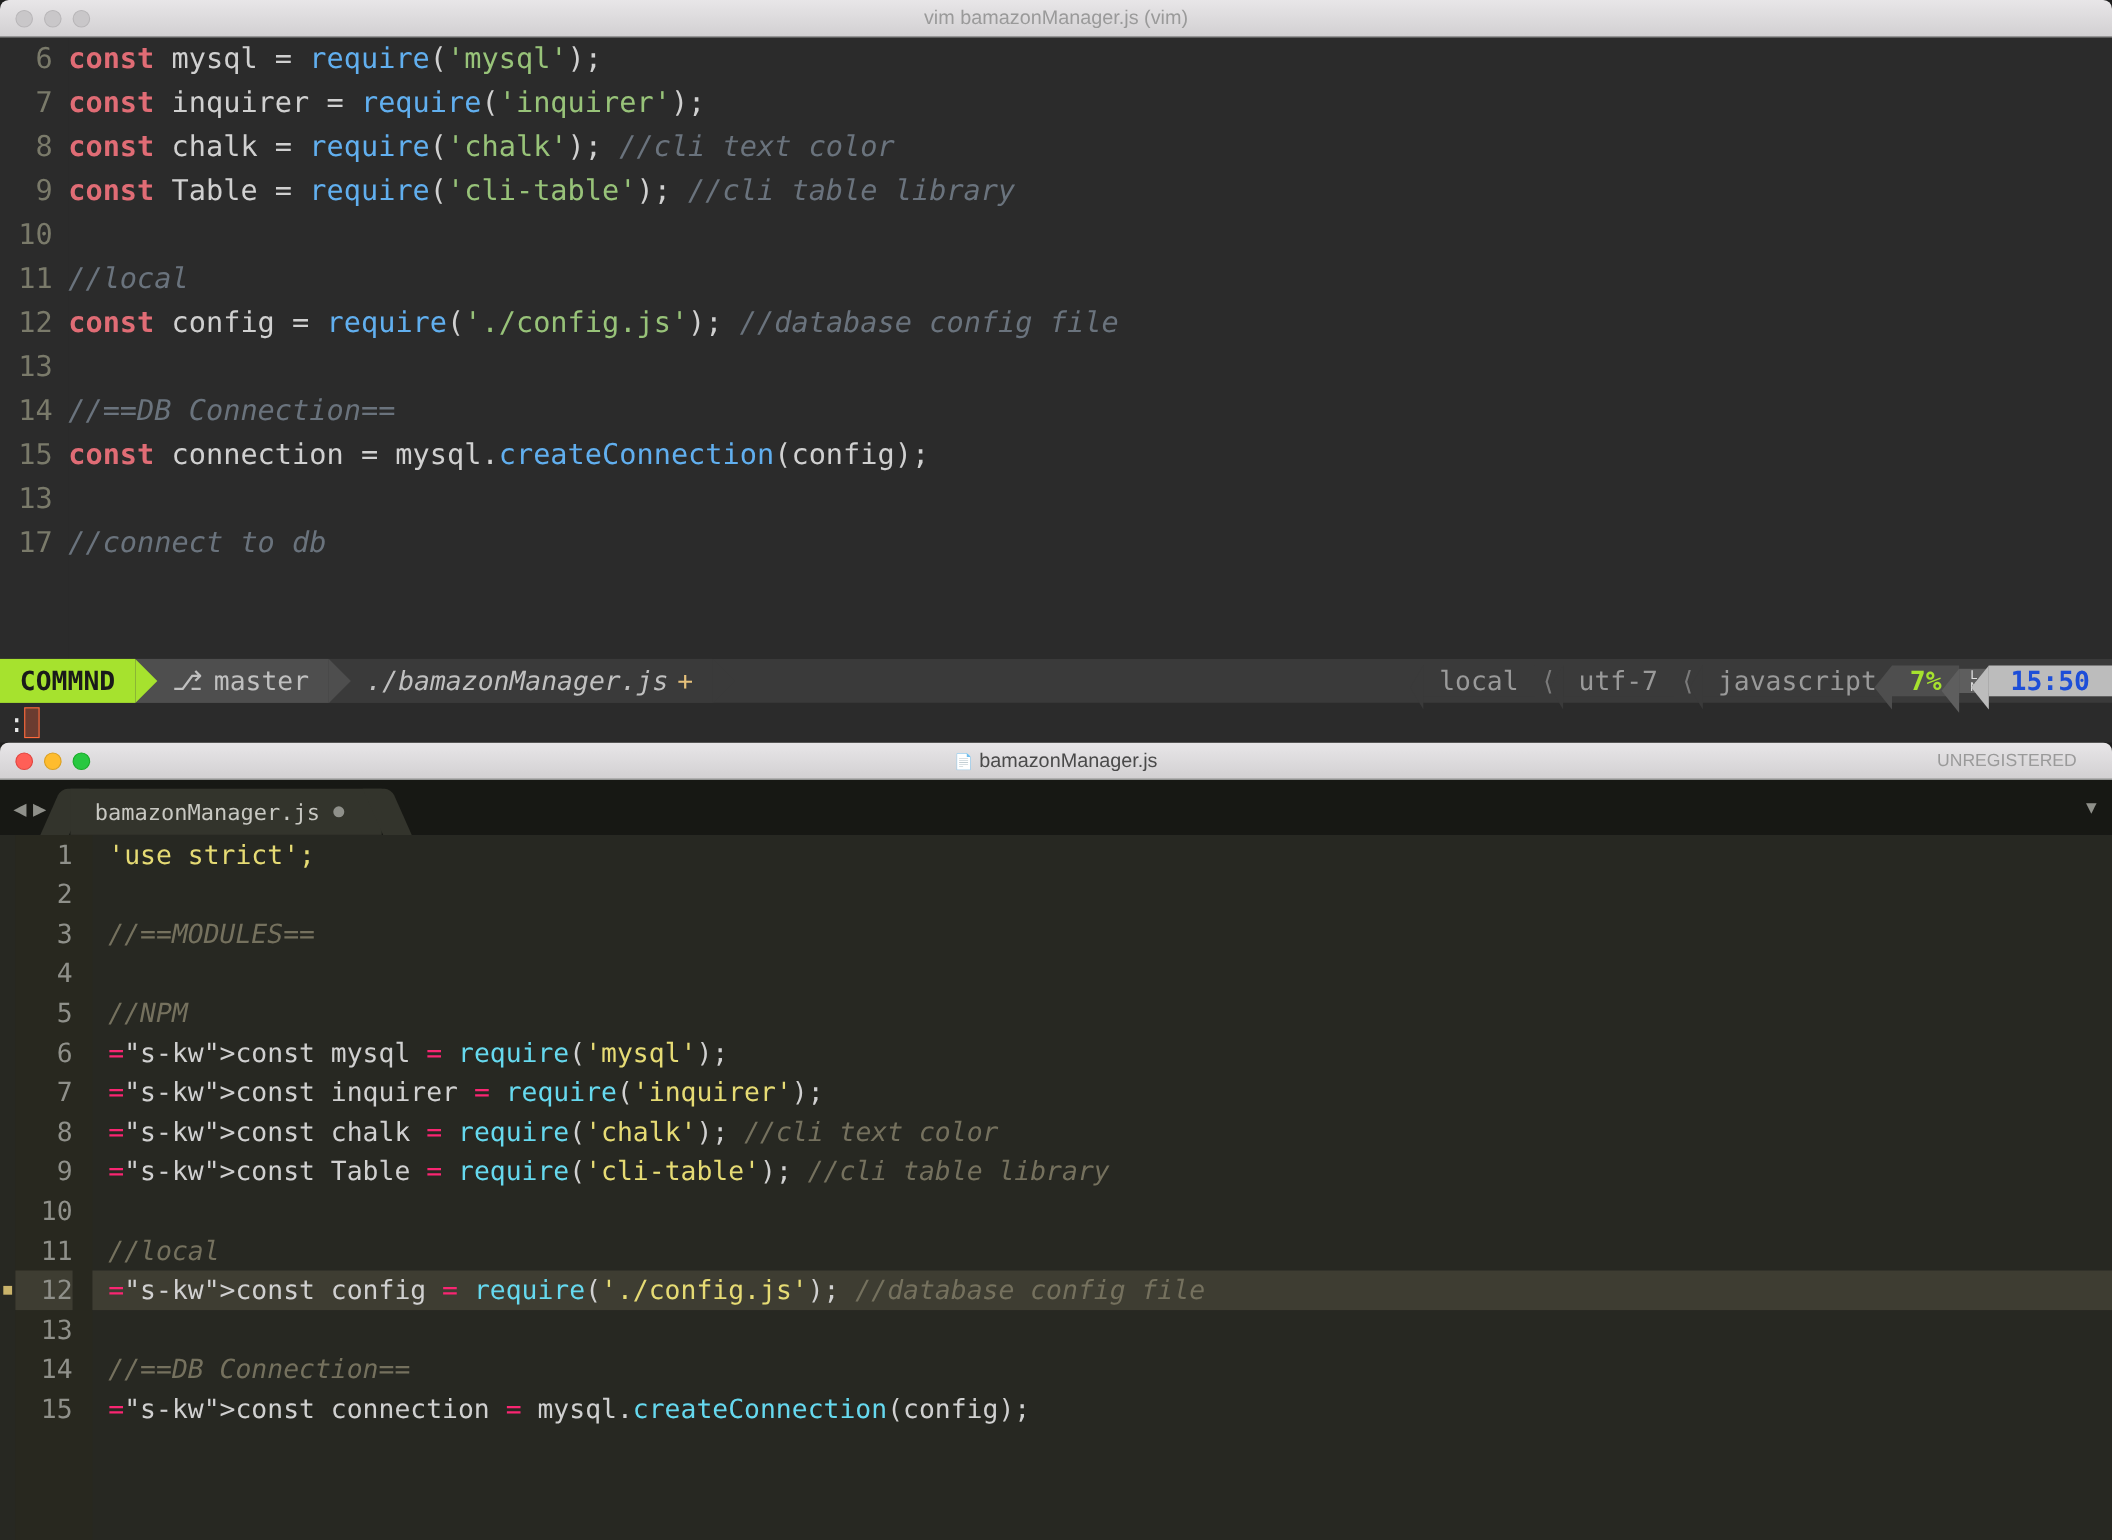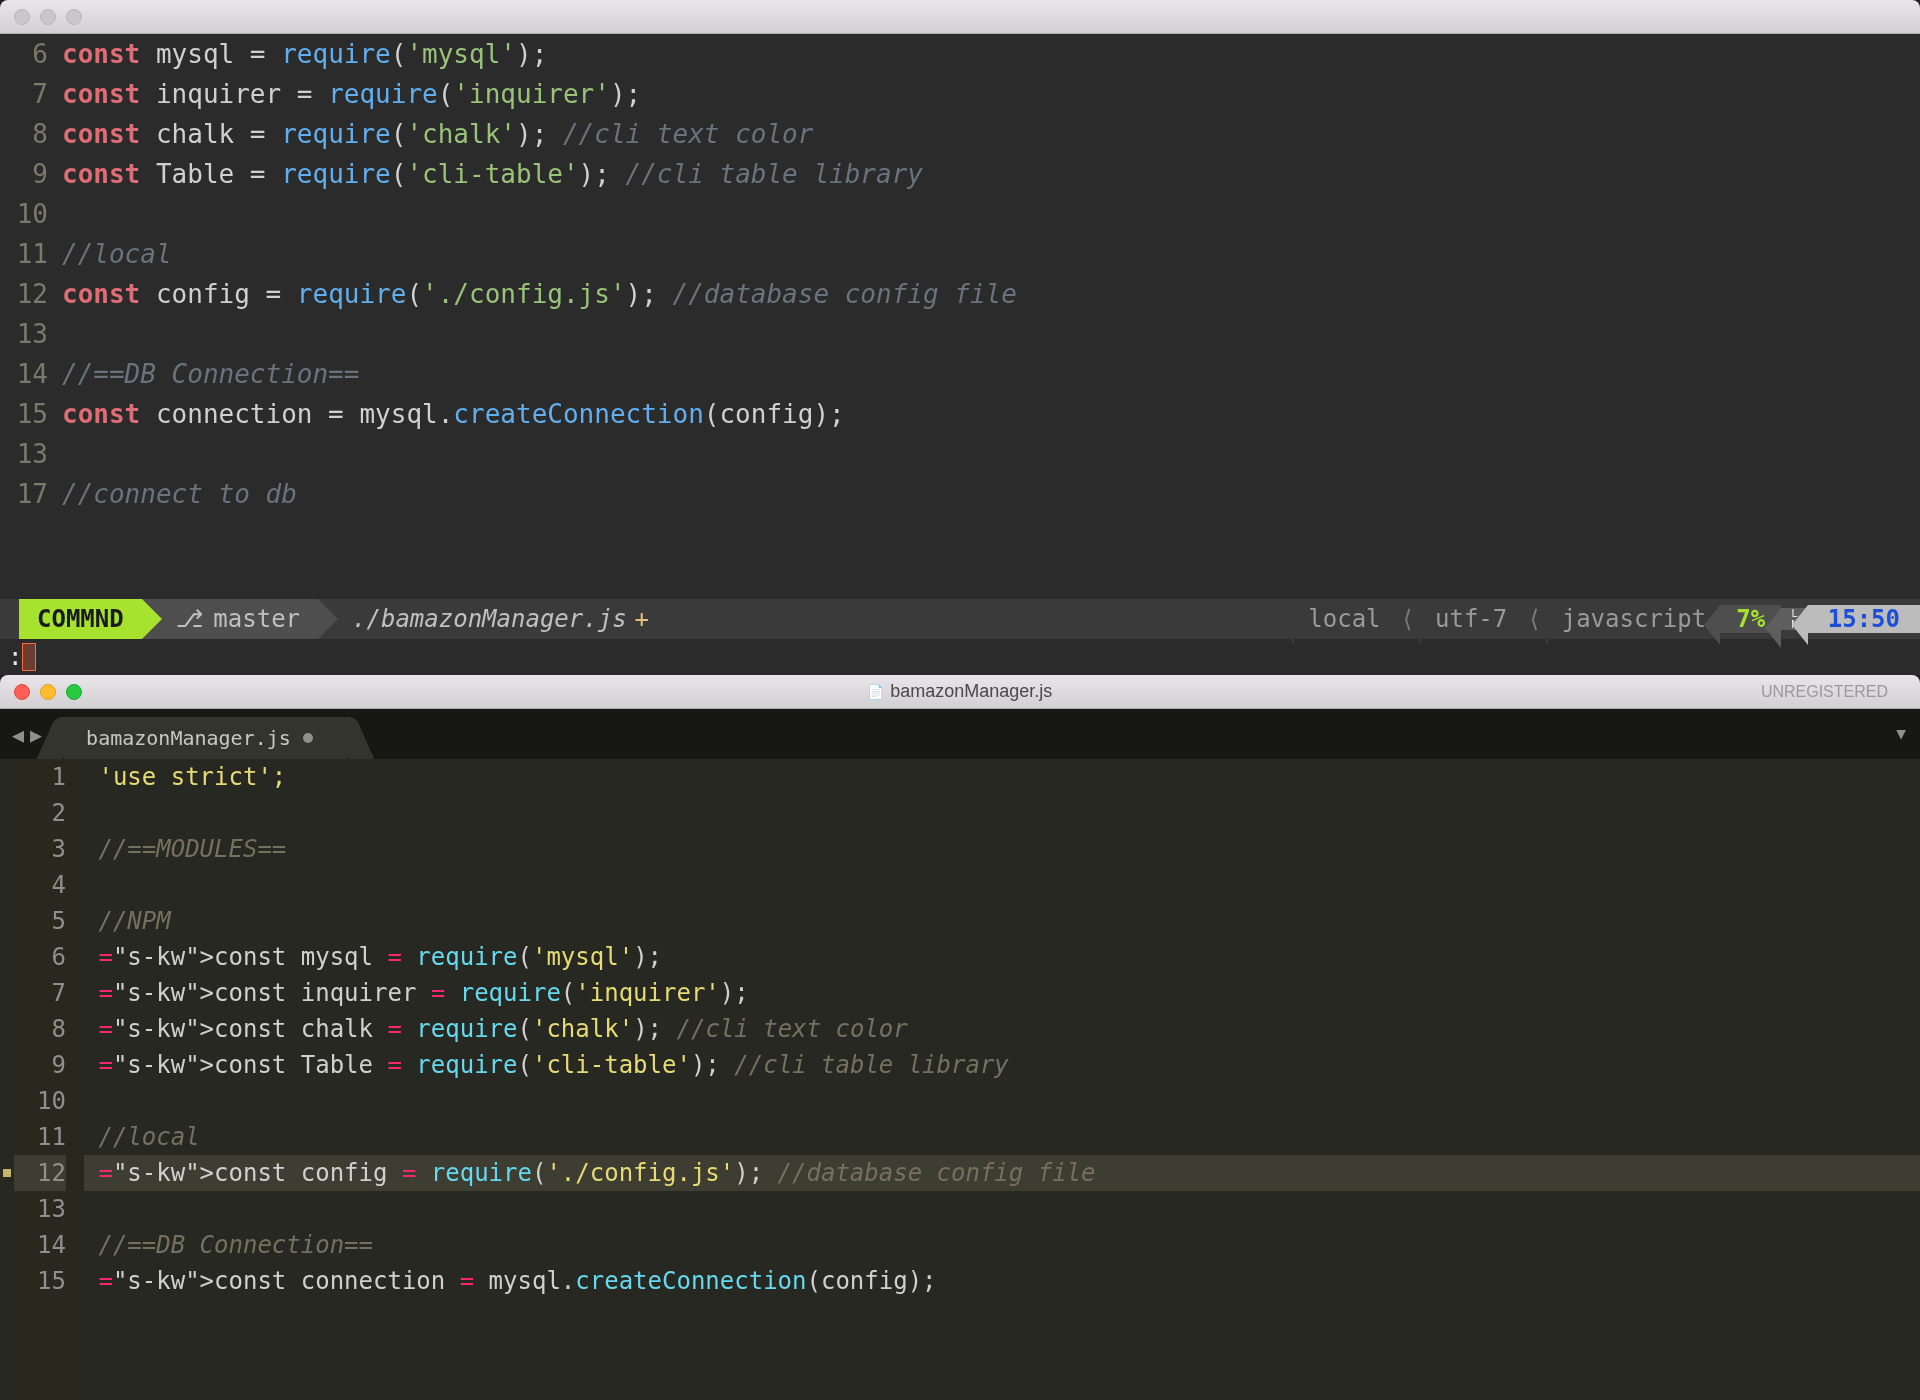--- a/index.html
+++ b/index.html
@@ -79,21 +79,20 @@
   .fn { color: #61afef; }
   .str { color: #98c379; }
   .comment { color: #6a737d; font-style: italic; }
   
   .vim-status {
     height: 40px;
     background: #3a3a3a;
     display: flex;
     align-items: center;
     font-size: 24px;
-    padding-left: 19px;
   }
   .seg { height: 100%; display: flex; align-items: center; padding: 0 18px; position: relative; }
   .seg-mode { background: #a6e22e; color: #1a1a1a; font-weight: bold; }
   .seg-mode::after { content: ""; position: absolute; right:-20px; top:0; border-left: 20px solid #a6e22e; border-top:20px solid transparent; border-bottom:20px solid transparent; z-index:2;}
   .seg-branch { background: #4e4e4e; color: #c0c0c0; padding-left: 34px;}
   .seg-branch::after { content:""; position:absolute; right:-20px; top:0; border-left:20px solid #4e4e4e; border-top:20px solid transparent; border-bottom:20px solid transparent; z-index:2;}
   .seg-file { background: #3a3a3a; color: #c0c0c0; padding-left:34px;font-style:italic;}
   .seg-file .mod { color: #e5c07b; margin-left:8px;}
   .seg-file::after { content:""; position:absolute; right:-20px; top:0; border-left:20px solid #3a3a3a; border-top:20px solid transparent; border-bottom:20px solid transparent;}
   .vim-status .spacer { flex: 1; background: #3a3a3a;}
@@ -203,20 +202,21 @@
 </head>
 <body>
 
 <div class="vim-window">
   <div class="titlebar">
     <div class="traffic-lights">
       <div class="tl inactive"></div>
       <div class="tl inactive"></div>
       <div class="tl inactive"></div>
     </div>
+    <div class="titlebar-title inactive">vim bamazonManager.js (vim)</div>
   </div>
 
   <div class="vim-editor">
     <div class="gutter" id="vim-gutter">
         <div class="code-line">6</div>
         <div class="code-line">7</div>
         <div class="code-line">8</div>
         <div class="code-line">9</div>
         <div class="code-line">10</div>
         <div class="code-line">11</div>

